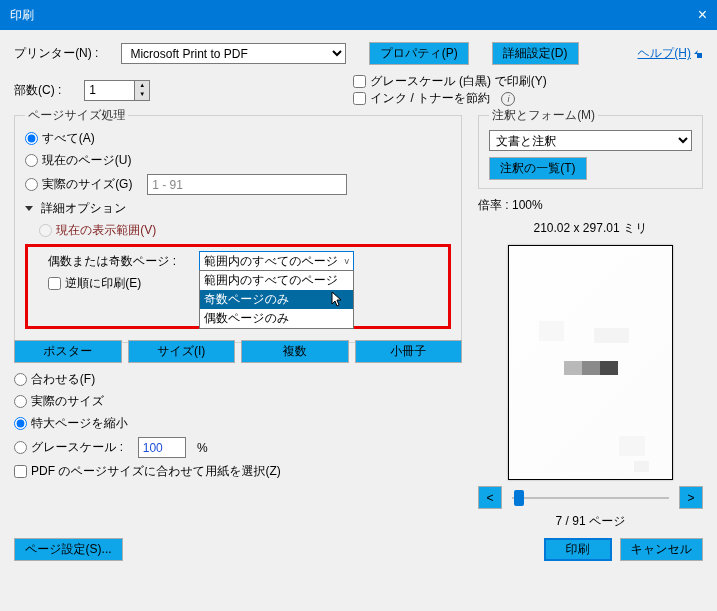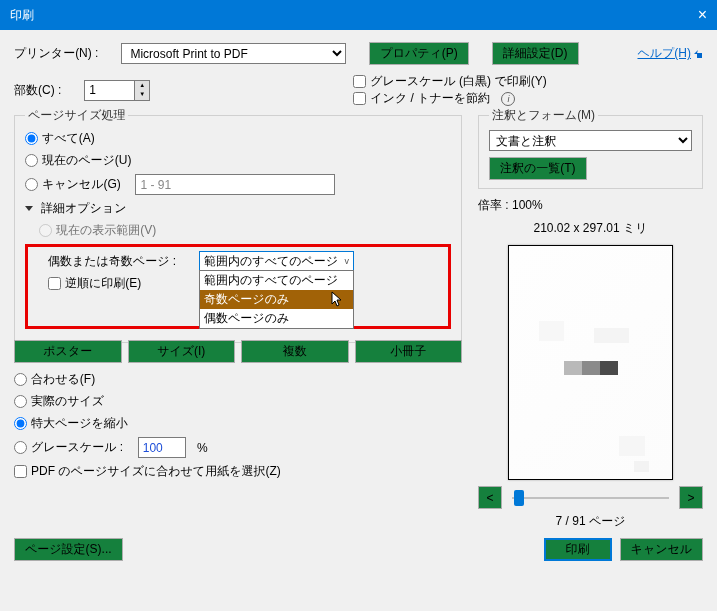--- a/index.html
+++ b/index.html
@@ -2,21 +2,21 @@
 <html><head>
 <meta charset="utf-8">
 <style>
 * { box-sizing: border-box; margin: 0; padding: 0; font-family: "Meiryo UI", "Yu Gothic UI", sans-serif; font-size: 12px; }
 body { background: #f0f0f0; width: 717px; height: 611px; overflow: hidden; }
 .titlebar { background: #0078d7; color: #fff; height: 30px; display: flex; align-items: center; padding: 0 10px; justify-content: space-between; }
 .titlebar .close { font-size: 16px; cursor: pointer; }
 .dialog-body { padding: 12px 14px; background: #f0f0f0; }
 .row { display: flex; align-items: center; gap: 23px; margin-bottom: 8px; }
 select, input[type=text] { border: 1px solid #7a7a7a; background: #fff; padding: 2px 4px; height: 21px; }
-.btn { background: #15803d; border: 1px solid #adadad; padding: 2px 10px; height: 23px; cursor: pointer; display: inline-flex; align-items: center; justify-content: center; }
+.btn { background: #0ea5e9; border: 1px solid #adadad; padding: 2px 10px; height: 23px; cursor: pointer; display: inline-flex; align-items: center; justify-content: center; }
 .btn.primary { border: 2px solid #0078d7; padding: 1px 20px; }
 .help-link { color: #0066cc; text-decoration: underline; margin-left: auto; }
 .help-link svg { vertical-align: middle; margin-left: 2px; }
 .spin { display: inline-flex; }
 .spin input { width: 50px; border-right: none; }
 .spin .arrows { display: flex; flex-direction: column; border: 1px solid #7a7a7a; }
 .spin .arrows span { width: 14px; height: 9.5px; background: #e1e1e1; font-size: 6px; line-height: 8px; text-align: center; cursor: pointer; }
 .checkbox-row, .radio-row { display: flex; align-items: center; gap: 4px; }
 .info-icon { display: inline-flex; align-items: center; justify-content: center; width: 14px; height: 14px; border: 1px solid #666; border-radius: 50%; font-size: 9px; font-style: italic; color: #555; }
 fieldset { border: 1px solid #d0d0d0; padding: 6px 10px 8px; margin-bottom: 8px; }
@@ -26,21 +26,21 @@
 .right-col { width: 225px; }
 .page-options > div { margin-bottom: 5px; }
 .indent { margin-left: 14px; }
 .disclosure { display: inline-block; width: 0; height: 0; border-style: solid; border-width: 5px 4px 0 4px; border-color: #333 transparent transparent transparent; margin-right: 4px; }
 .highlight-box { border: 3px solid #e80000; padding: 4px 6px; position: relative; }
 .dropdown-wrap { position: relative; }
 .dropdown-select { width: 155px; display: inline-flex; justify-content: space-between; align-items: center; border: 1px solid #0078d7; background: #fff; padding: 1px 4px; height: 20px; }
 .dropdown-arrow { font-size: 9px; color: #555; }
 .dropdown-list { position: absolute; top: 19px; left: 0; width: 155px; background: #fff; border: 1px solid #767676; z-index: 10; }
 .dropdown-list div { padding: 1px 4px; cursor: pointer; position: relative; }
-.dropdown-list div.sel { background: #a16207; color: #fff; }
+.dropdown-list div.sel { background: #0369a1; color: #fff; }
 .cursor-svg { position: absolute; right: 8px; top: 1px; pointer-events: none; }
 .tabs { display: flex; gap: 6px; margin: 6px 0 8px; }
 .tabs .btn { flex: 1; }
 .preview-wrap { margin-top: 6px; }
 .preview-page { width: 165px; height: 235px; border: 1px solid #000; background: linear-gradient(135deg,#fefefe,#fcfcfc); margin: 8px auto 6px; position: relative; box-shadow: 0 0 2px rgba(0,0,0,.3); }
 .pixelated { position: absolute; }
 .slider-row { display: flex; align-items: center; gap: 6px; }
 .slider-track { flex: 1; height: 20px; position: relative; }
 .slider-track .line { position: absolute; top: 9px; left: 4px; right: 4px; height: 2px; background: #c0c0c0; }
 .slider-track .thumb { position: absolute; top: 2px; left: 6px; width: 10px; height: 16px; background: #0078d7; border-radius: 2px; }
@@ -103,30 +103,30 @@
           <div class="radio-row">
               <input type="radio" name="pg" checked="" style="">
               <span>すべて(A)</span>
             </div>
           <div class="radio-row">
               <input type="radio" name="pg" style="">
               <span>現在のページ(U)</span>
             </div>
           <div class="radio-row">
             <input type="radio" name="pg" style="">
-            <span>キャンセル(G)</span>&nbsp;&nbsp;
+            <span>実際のサイズ(G)</span>&nbsp;&nbsp;
             <input type="text" style="width: 200px; color: rgb(136, 136, 136);" value="1 - 91">
           </div>
           <div class="radio-row">
             <span class="disclosure"></span>
             <span>詳細オプション</span>
           </div>
           <div class="radio-row indent">
               <input type="radio" name="pg" disabled="" style="">
-              <span style="color:#737373">現在の表示範囲(V)</span>
+              <span style="color:#7f1d1d">現在の表示範囲(V)</span>
             </div>
 
           <div class="highlight-box">
             <div class="row indent" style="margin-bottom:2px">
               <span>偶数または奇数ページ :</span>
               <span class="dropdown-wrap">
                 <span class="dropdown-select">
                   <span>範囲内のすべてのページ</span>
                   <span class="dropdown-arrow">v</span>
                 </span>

